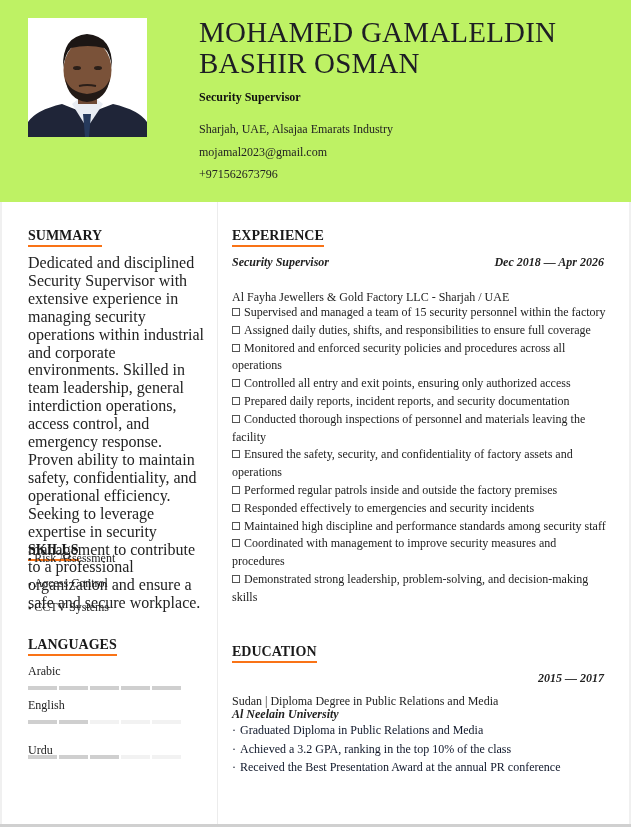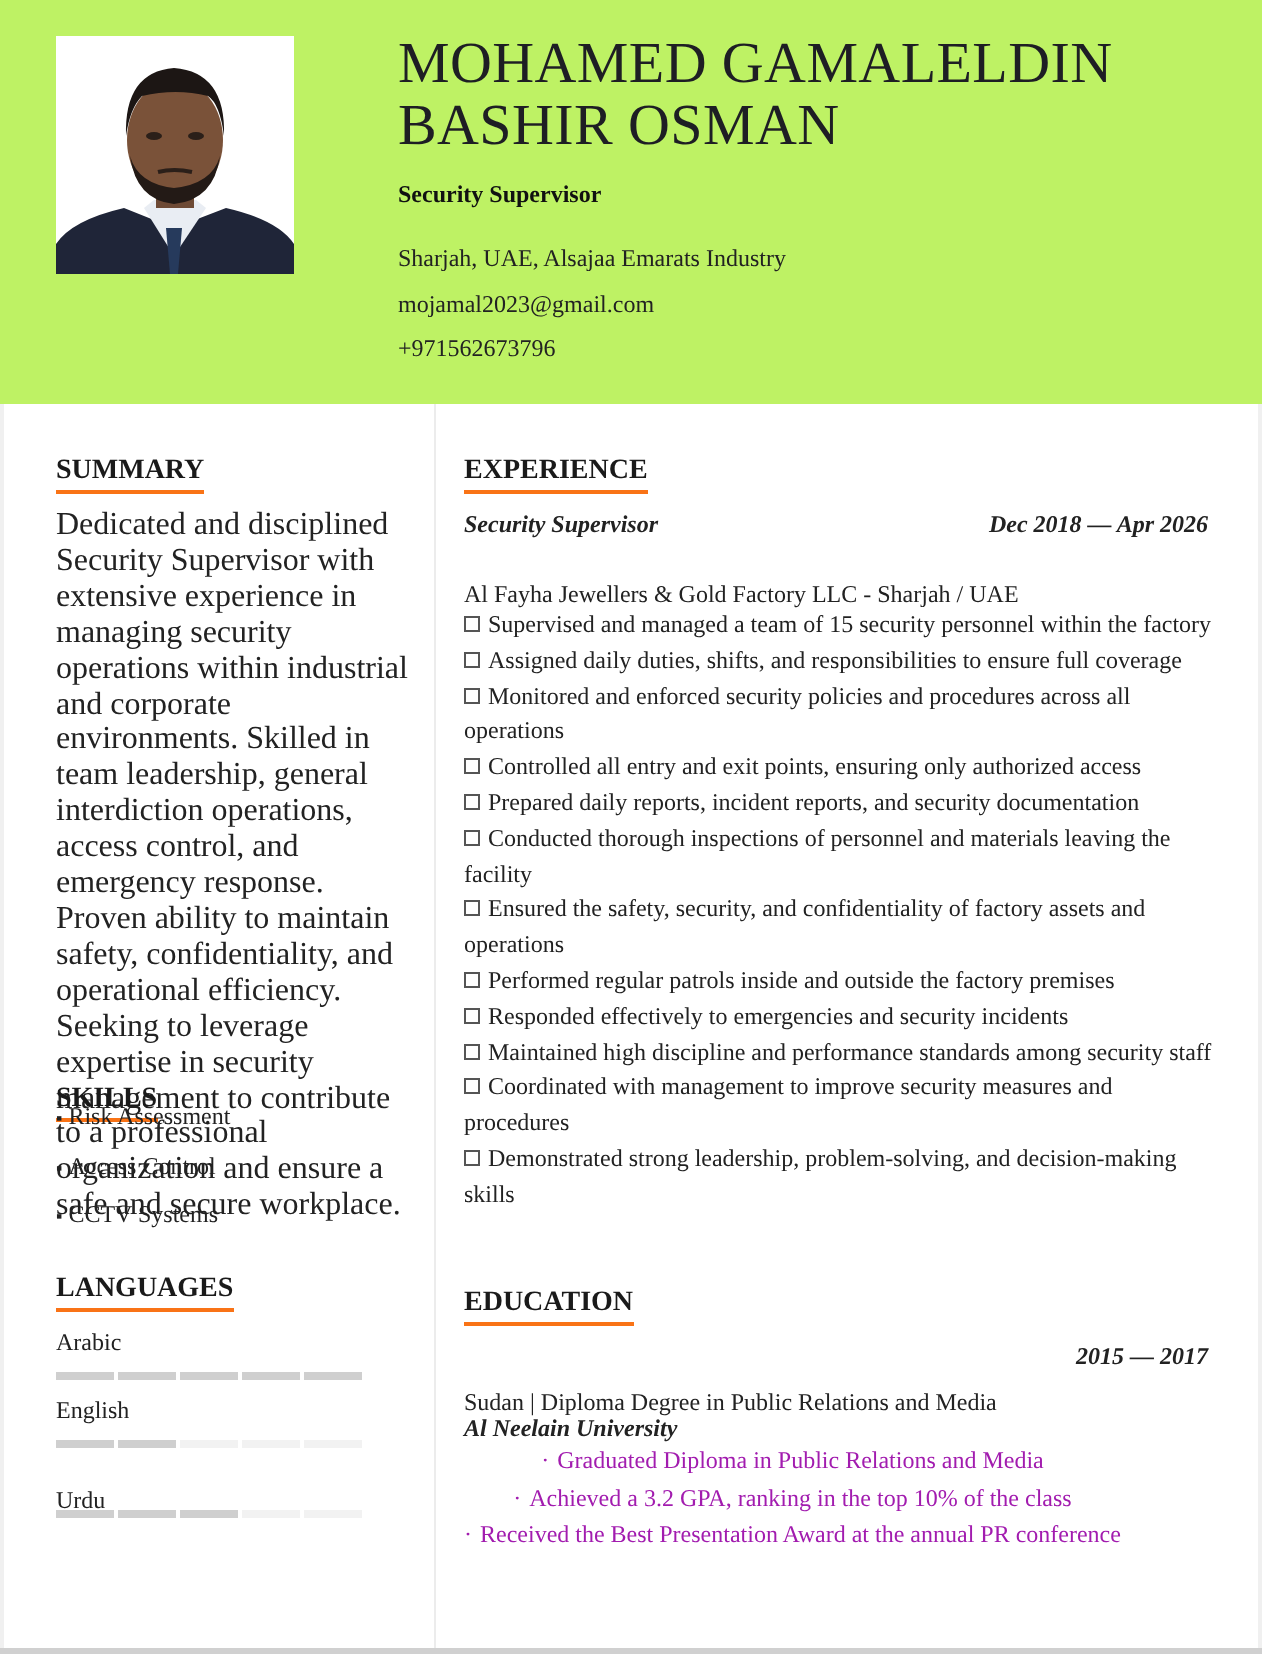--- a/index.html
+++ b/index.html
@@ -34,21 +34,21 @@
   .job-title { position: absolute; left: 232px; top: 255px; font-size: 12px; font-style: italic; font-weight: bold; color: #222; }
   .job-dates { position: absolute; right: 27px; top: 255px; font-size: 12px; font-style: italic; font-weight: bold; color: #222; }
   .job-company { position: absolute; left: 232px; top: 278px; font-size: 12px; color: #222; margin-top: 12px; }
   .exp-list { position: absolute; left: 232px; top: 304px; width: 378px; font-size: 12px; line-height: 17.8px; color: #222; list-style: none; }
   .exp-list li { margin: 0; }
   .box { display: inline-block; width: 8px; height: 8px; border: 1px solid #555; margin-right: 4px; vertical-align: 0px; }
 
   .edu-name { position: absolute; left: 232px; top: 671px; font-size: 12px; font-style: italic; font-weight: bold; color: #222; margin-top: 36px; }
   .edu-dates { position: absolute; right: 27px; top: 671px; font-size: 12px; font-style: italic; font-weight: bold; color: #222; }
   .edu-degree { position: absolute; left: 232px; top: 694px; font-size: 12px; color: #222; }
-  .edu-list { position: absolute; left: 232px; top: 721px; font-size: 12px; line-height: 18.5px; color: #a21caf; list-style: none; text-align: center; }
+  .edu-list { position: absolute; left: 232px; top: 721px; font-size: 12px; line-height: 18.5px; color: #0f172a; list-style: none; }
   .edu-list .b { margin-right: 4px; }
 </style>
 </head>
 <body>
 
 <div class="header">
   <div class="photo">
     <svg viewBox="0 0 119 119" xmlns="http://www.w3.org/2000/svg">
       <rect width="119" height="119" fill="#ffffff"></rect>
       <path d="M0 119 L0 104 Q8 92 34 86 L59 96 L85 86 Q111 92 119 104 L119 119 Z" fill="#1f2538"></path>

